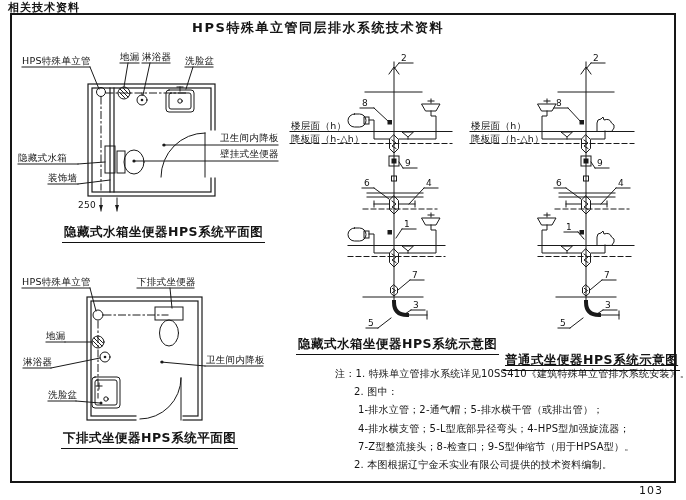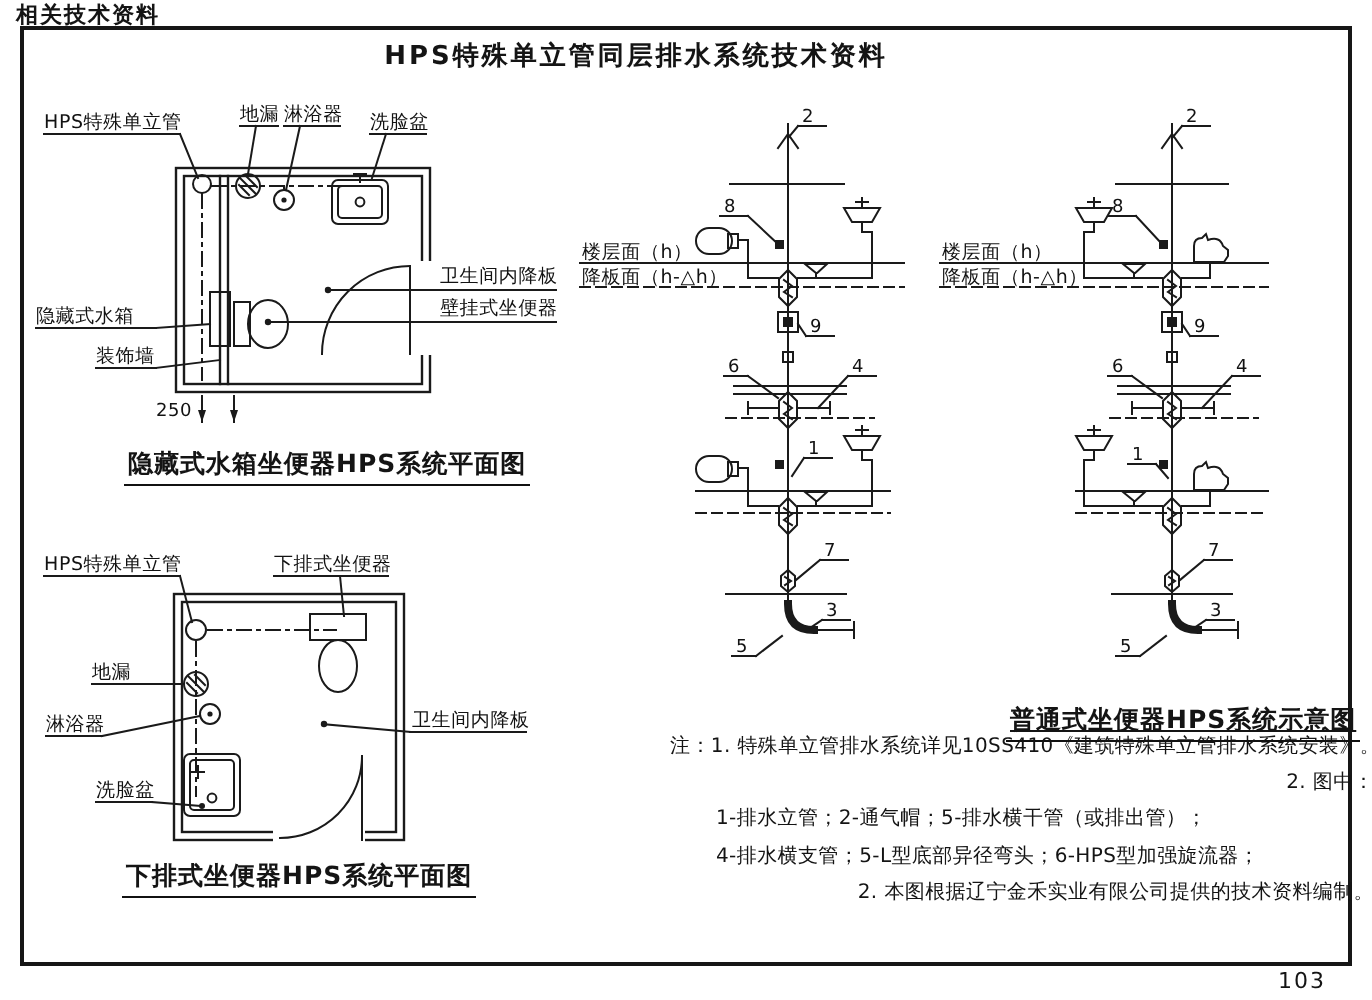--- a/index.html
+++ b/index.html
@@ -12,21 +12,21 @@
   .corner-label{left:8px;top:0px;font-size:11px;font-weight:bold;letter-spacing:1px;}
   .sheet-border{left:10px;top:13px;width:666px;height:470px;border:2px solid #161616;box-sizing:border-box;}
   .sheet-title{left:11px;top:19px;width:614px;text-align:center;font-size:13px;font-weight:bold;letter-spacing:1.5px;}
   .caption{font-size:12.5px;font-weight:bold;border-bottom:1.6px solid #111;padding:0 2px 1px 2px;letter-spacing:0.5px;white-space:nowrap;}
   .cap-plan-top{left:62px;top:224px;}
   .cap-plan-bottom{left:61px;top:430px;}
   .cap-sch-left{left:296px;top:336px;}
   .cap-sch-right{left:503px;top:352px;text-decoration:underline;}
   .notes{left:335px;top:365px;width:352px;font-size:10px;line-height:18.2px;letter-spacing:0.2px;}
   .nl{white-space:nowrap;}
-  .ind1{margin-left:19px;text-align:right;}
+  .ind1{margin-left:19px;}
   .ind2{margin-left:23px;}
   .page-number{left:639px;top:484px;font-size:11px;letter-spacing:1px;text-align:center;}
   svg{position:absolute;left:0;top:0;}
   svg text{stroke:none;fill:#121212;font-family:"DejaVu Sans","Liberation Sans",sans-serif;font-size:9.5px;letter-spacing:0.3px;}
   svg text.num{font-size:9px;}
   .dh{stroke-dasharray:5 3;}
   .dd{stroke-dasharray:7 3 1.5 3;}
 </style>
 </head>
 <body>
@@ -355,24 +355,26 @@
         <line x1="603" y1="310" x2="597" y2="314"></line>
       <text x="605" y="308" class="num">3</text>
       <line x1="558" y1="328" x2="570" y2="328"></line>
         <line x1="570" y1="328" x2="583" y2="318"></line>
       <text x="560" y="326" class="num">5</text>
     </g>
   </svg>
 
   <div class="abs caption cap-plan-bottom">下排式坐便器HPS系统平面图</div>
   <div class="abs caption cap-plan-top">隐藏式水箱坐便器HPS系统平面图</div>
+  <div class="abs caption cap-sch-left">隐藏式水箱坐便器HPS系统示意图</div>
   <div class="abs caption cap-sch-right">普通式坐便器HPS系统示意图</div>
 
   <div class="abs notes">
     <div class="nl"><span>注：</span><span>1. 特殊单立管排水系统详见10SS410《建筑特殊单立管排水系统安装》。</span></div>
     <div class="nl ind1">2. 图中：</div>
     <div class="nl ind2">1-排水立管；2-通气帽；5-排水横干管（或排出管）；</div>
-    <div class="nl ind2">4-排水横支管；5-L型底部异径弯头；6-HPS型加强旋流器；</div>
+    <div class="nl ind2">4-排水横支管；5-L型底部异径弯头；4-HPS型加强旋流器；</div>
+    <div class="nl ind2">7-Z型整流接头；8-检查口；9-S型伸缩节（用于HPSA型）。</div>
     <div class="nl ind1">2. 本图根据辽宁金禾实业有限公司提供的技术资料编制。</div>
   </div>
 
   <div class="abs page-number">103</div>
 </div>
 
 </body></html>

